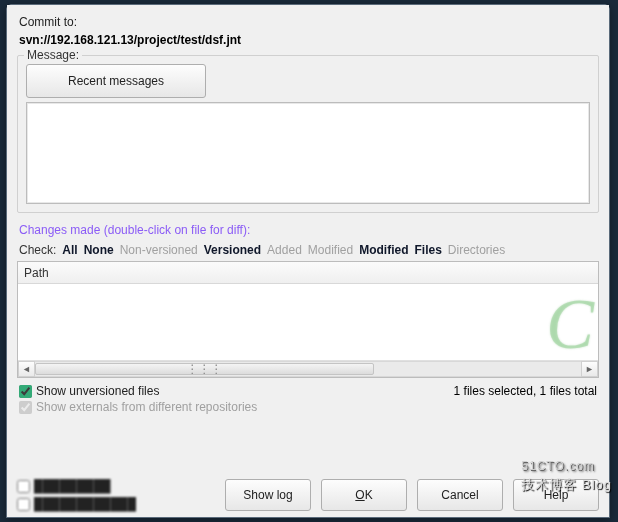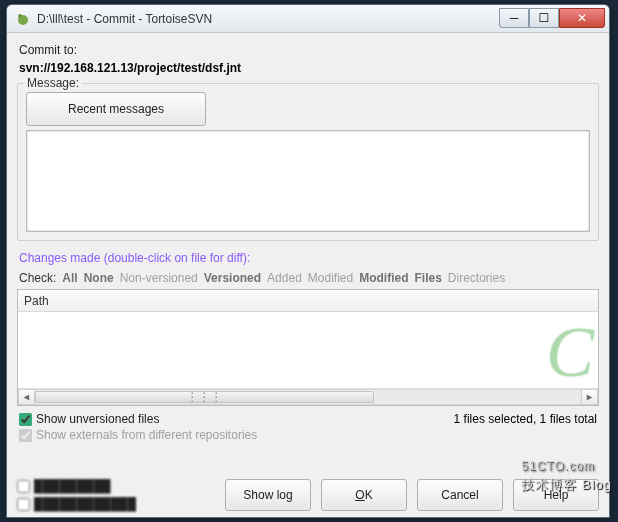--- a/index.html
+++ b/index.html
@@ -86,21 +86,21 @@
     width: 100%; height: 102px;
     background: #fff;
     border: 1px solid #bcbcbc;
     box-shadow: inset 0 0 0 1px #e8e8e8;
   }
 
   .changes-label { margin-top: 4px; color: #8b5cf6; }
 
   .check-row { margin: 4px 2px 0 2px; display: flex; gap: 6px; align-items: baseline; flex-wrap: wrap; }
   .check-row .lbl { color: #333; }
-  .filter { color: #737373; font-weight: normal; cursor: default; }
+  .filter { color: #0f172a; font-weight: normal; cursor: default; }
   .filter.bold { font-weight: bold; }
   .filter.gray { color: #a0a0a0; }
 
   .listbox {
     margin-top: 4px;
     border: 1px solid #bcbcbc;
     background: #fff;
     display: flex; flex-direction: column;
     position: relative;
   }
@@ -191,38 +191,20 @@
     display: block; text-align: right;
     font-family: "SimSun","Microsoft YaHei",sans-serif;
     font-size: 13px; color: #ddd;
     text-shadow: 1px 1px 1px #000;
   }
 </style>
 </head>
 <body>
 
 <div class="window">
-  <div class="titlebar">
-    <svg class="icon" viewBox="0 0 16 16">
-      <circle cx="8" cy="9" r="5" fill="#7aa84a"></circle>
-        <circle cx="5" cy="5" r="2" fill="#6a9840"></circle>
-    </svg>
-    <span class="title">D:\lll\test - Commit - TortoiseSVN</span>
-    <div class="winbtns">
-      <div class="winbtn">
-          <span class="glyph">─</span>
-        </div>
-      <div class="winbtn">
-          <span class="glyph">☐</span>
-        </div>
-      <div class="winbtn close">
-          <span class="glyph">✕</span>
-        </div>
-    </div>
-  </div>
 
   <div class="client">
 
     <div class="label">Commit to:</div>
     <div class="commit-to">svn://192.168.121.13/project/test/dsf.jnt</div>
 
     <div class="fieldset">
       <div class="legend">Message:</div>
       <button class="btn recentmsg">Recent messages</button>
       <div class="msgbox"></div>

